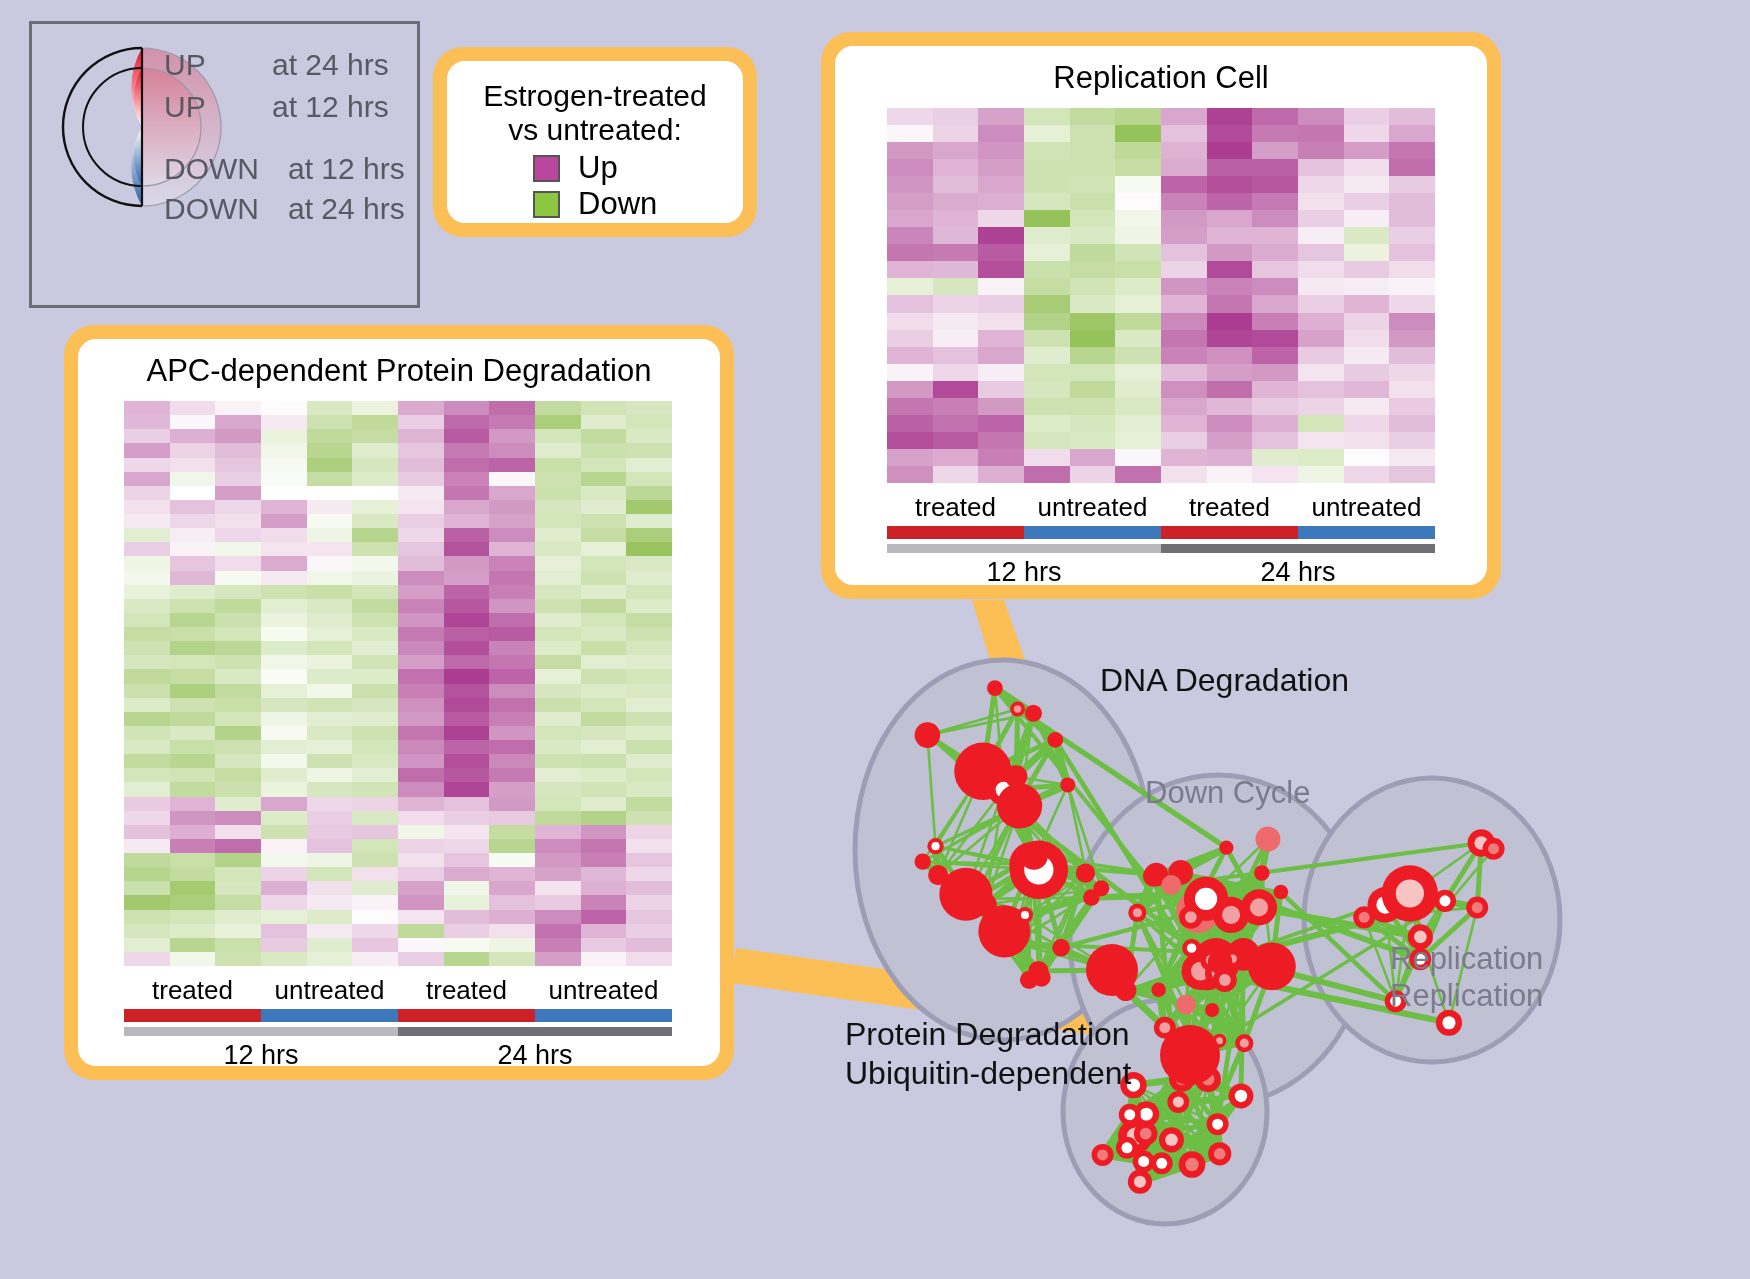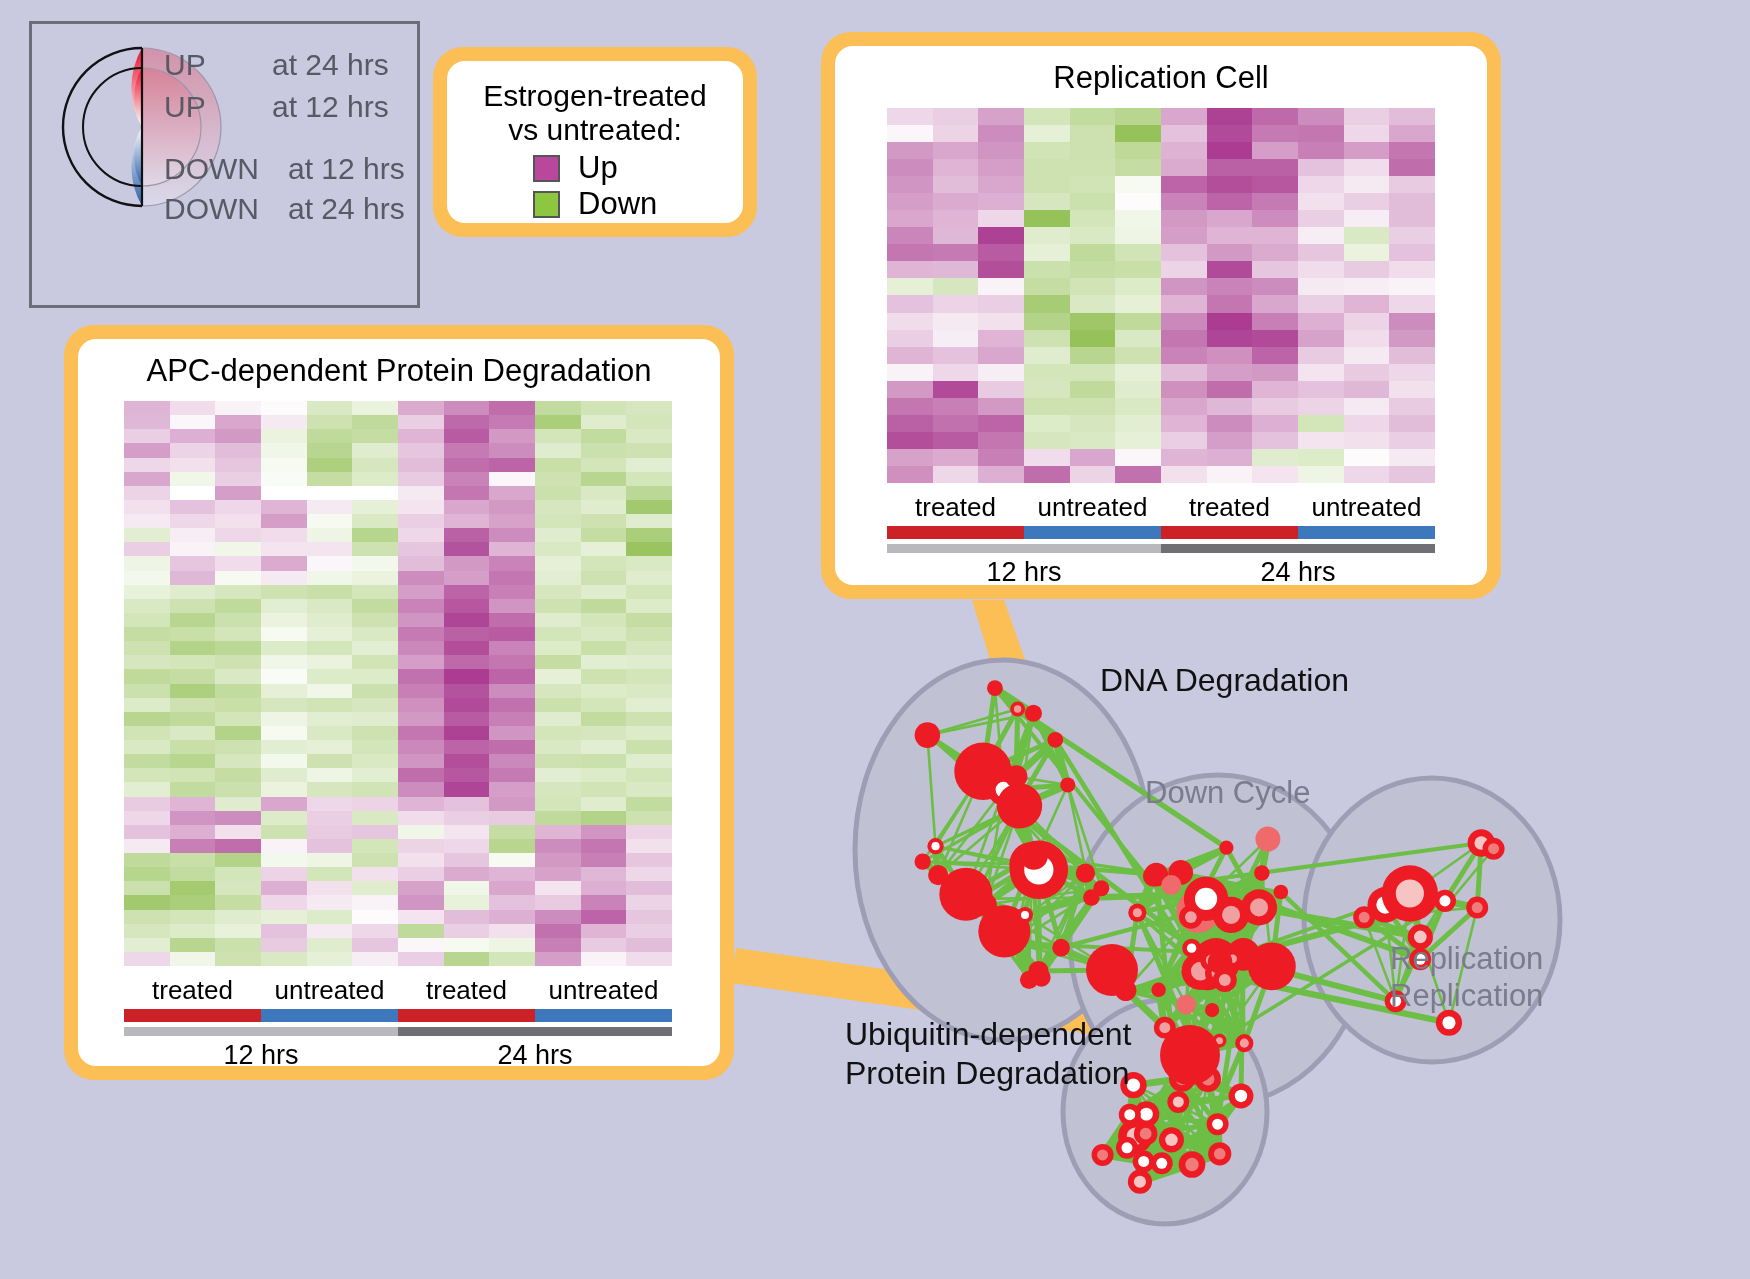--- a/index.html
+++ b/index.html
@@ -1641,18 +1641,18 @@
         </g>
     </svg>
 
     <div class="nlabel" id="lblDNA">DNA Degradation</div>
     <div class="nlabel" id="lblCC">Down Cycle</div>
     <div class="nlabel" id="lblMT">
       <div>Replication</div>
       <div>Replication</div>
     </div>
     <div class="nlabel" id="lblUb">
+      <div>Protein Degradation</div>
       <div>Ubiquitin-dependent</div>
-      <div>Protein Degradation</div>
     </div>
   </div>
 
 </div>
 
 </body></html>

